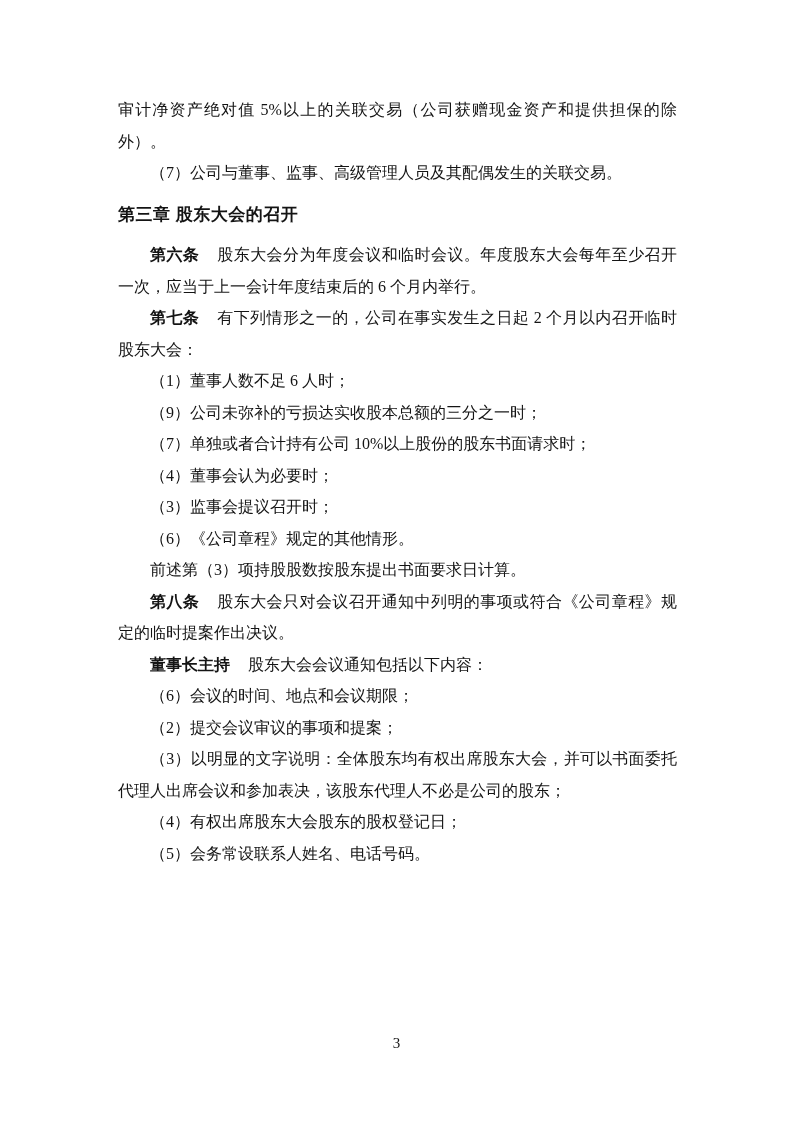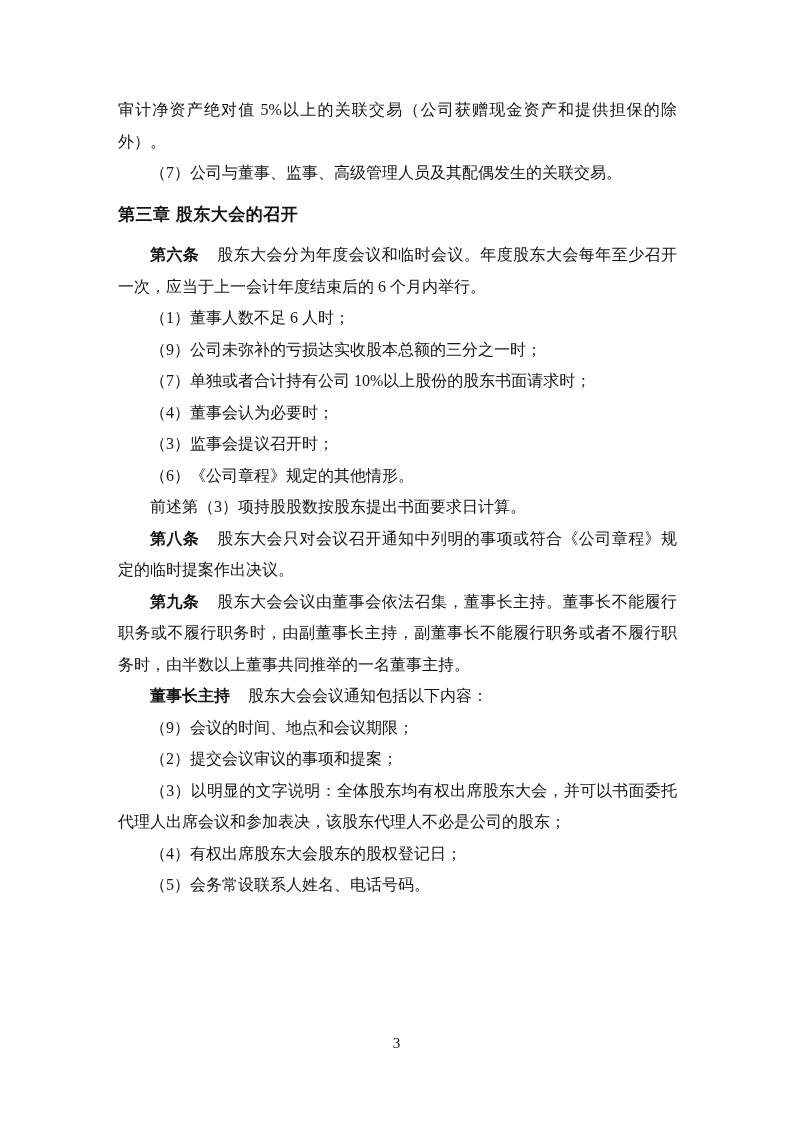--- a/index.html
+++ b/index.html
@@ -56,37 +56,37 @@
   <div class="content">
 
     <p class="para">审计净资产绝对值 5%以上的关联交易（公司获赠现金资产和提供担保的除外）。</p>
 
     <p class="para indent">（7）公司与董事、监事、高级管理人员及其配偶发生的关联交易。</p>
 
     <h2 class="chapter-heading">第三章 股东大会的召开</h2>
 
     <p class="para indent"><span class="article-label">第六条</span><span>股东大会分为年度会议和临时会议。年度股东大会每年至少召开一次，应当于上一会计年度结束后的 6 个月内举行。</span></p>
 
+    <p class="para indent"><span class="article-label">第七条</span><span>有下列情形之一的，公司在事实发生之日起 2 个月以内召开临时股东大会：</span></p>
 
     <p class="para indent">（1）董事人数不足 6 人时；</p>
     <p class="para indent">（9）公司未弥补的亏损达实收股本总额的三分之一时；</p>
     <p class="para indent">（7）单独或者合计持有公司 10%以上股份的股东书面请求时；</p>
     <p class="para indent">（4）董事会认为必要时；</p>
     <p class="para indent">（3）监事会提议召开时；</p>
     <p class="para indent">（6）《公司章程》规定的其他情形。</p>
     <p class="para indent">前述第（3）项持股股数按股东提出书面要求日计算。</p>
 
     <p class="para indent"><span class="article-label">第八条</span><span>股东大会只对会议召开通知中列明的事项或符合《公司章程》规定的临时提案作出决议。</span></p>
 
-    <p class="para indent"><span class="article-label">第九条</span><span>股东大会会议由董事会依法召集，董事长主持。董事长不能履行职务或不履行职务时，由副董事长主持，副董事长不能履行职务或者不履行职务时，由半数以上董事共同推举的一名董事主持。</span></p>
 
 
     <p class="para indent"><span class="article-label">董事长主持</span><span>股东大会会议通知包括以下内容：</span></p>
 
-    <p class="para indent">（9）会议的时间、地点和会议期限；</p>
+    <p class="para indent">（6）会议的时间、地点和会议期限；</p>
     <p class="para indent">（2）提交会议审议的事项和提案；</p>
     <p class="para indent">（3）以明显的文字说明：全体股东均有权出席股东大会，并可以书面委托代理人出席会议和参加表决，该股东代理人不必是公司的股东；</p>
     <p class="para indent">（4）有权出席股东大会股东的股权登记日；</p>
     <p class="para indent">（5）会务常设联系人姓名、电话号码。</p>
 
   </div>
 
   <div class="page-number">3</div>
 </div>
 

